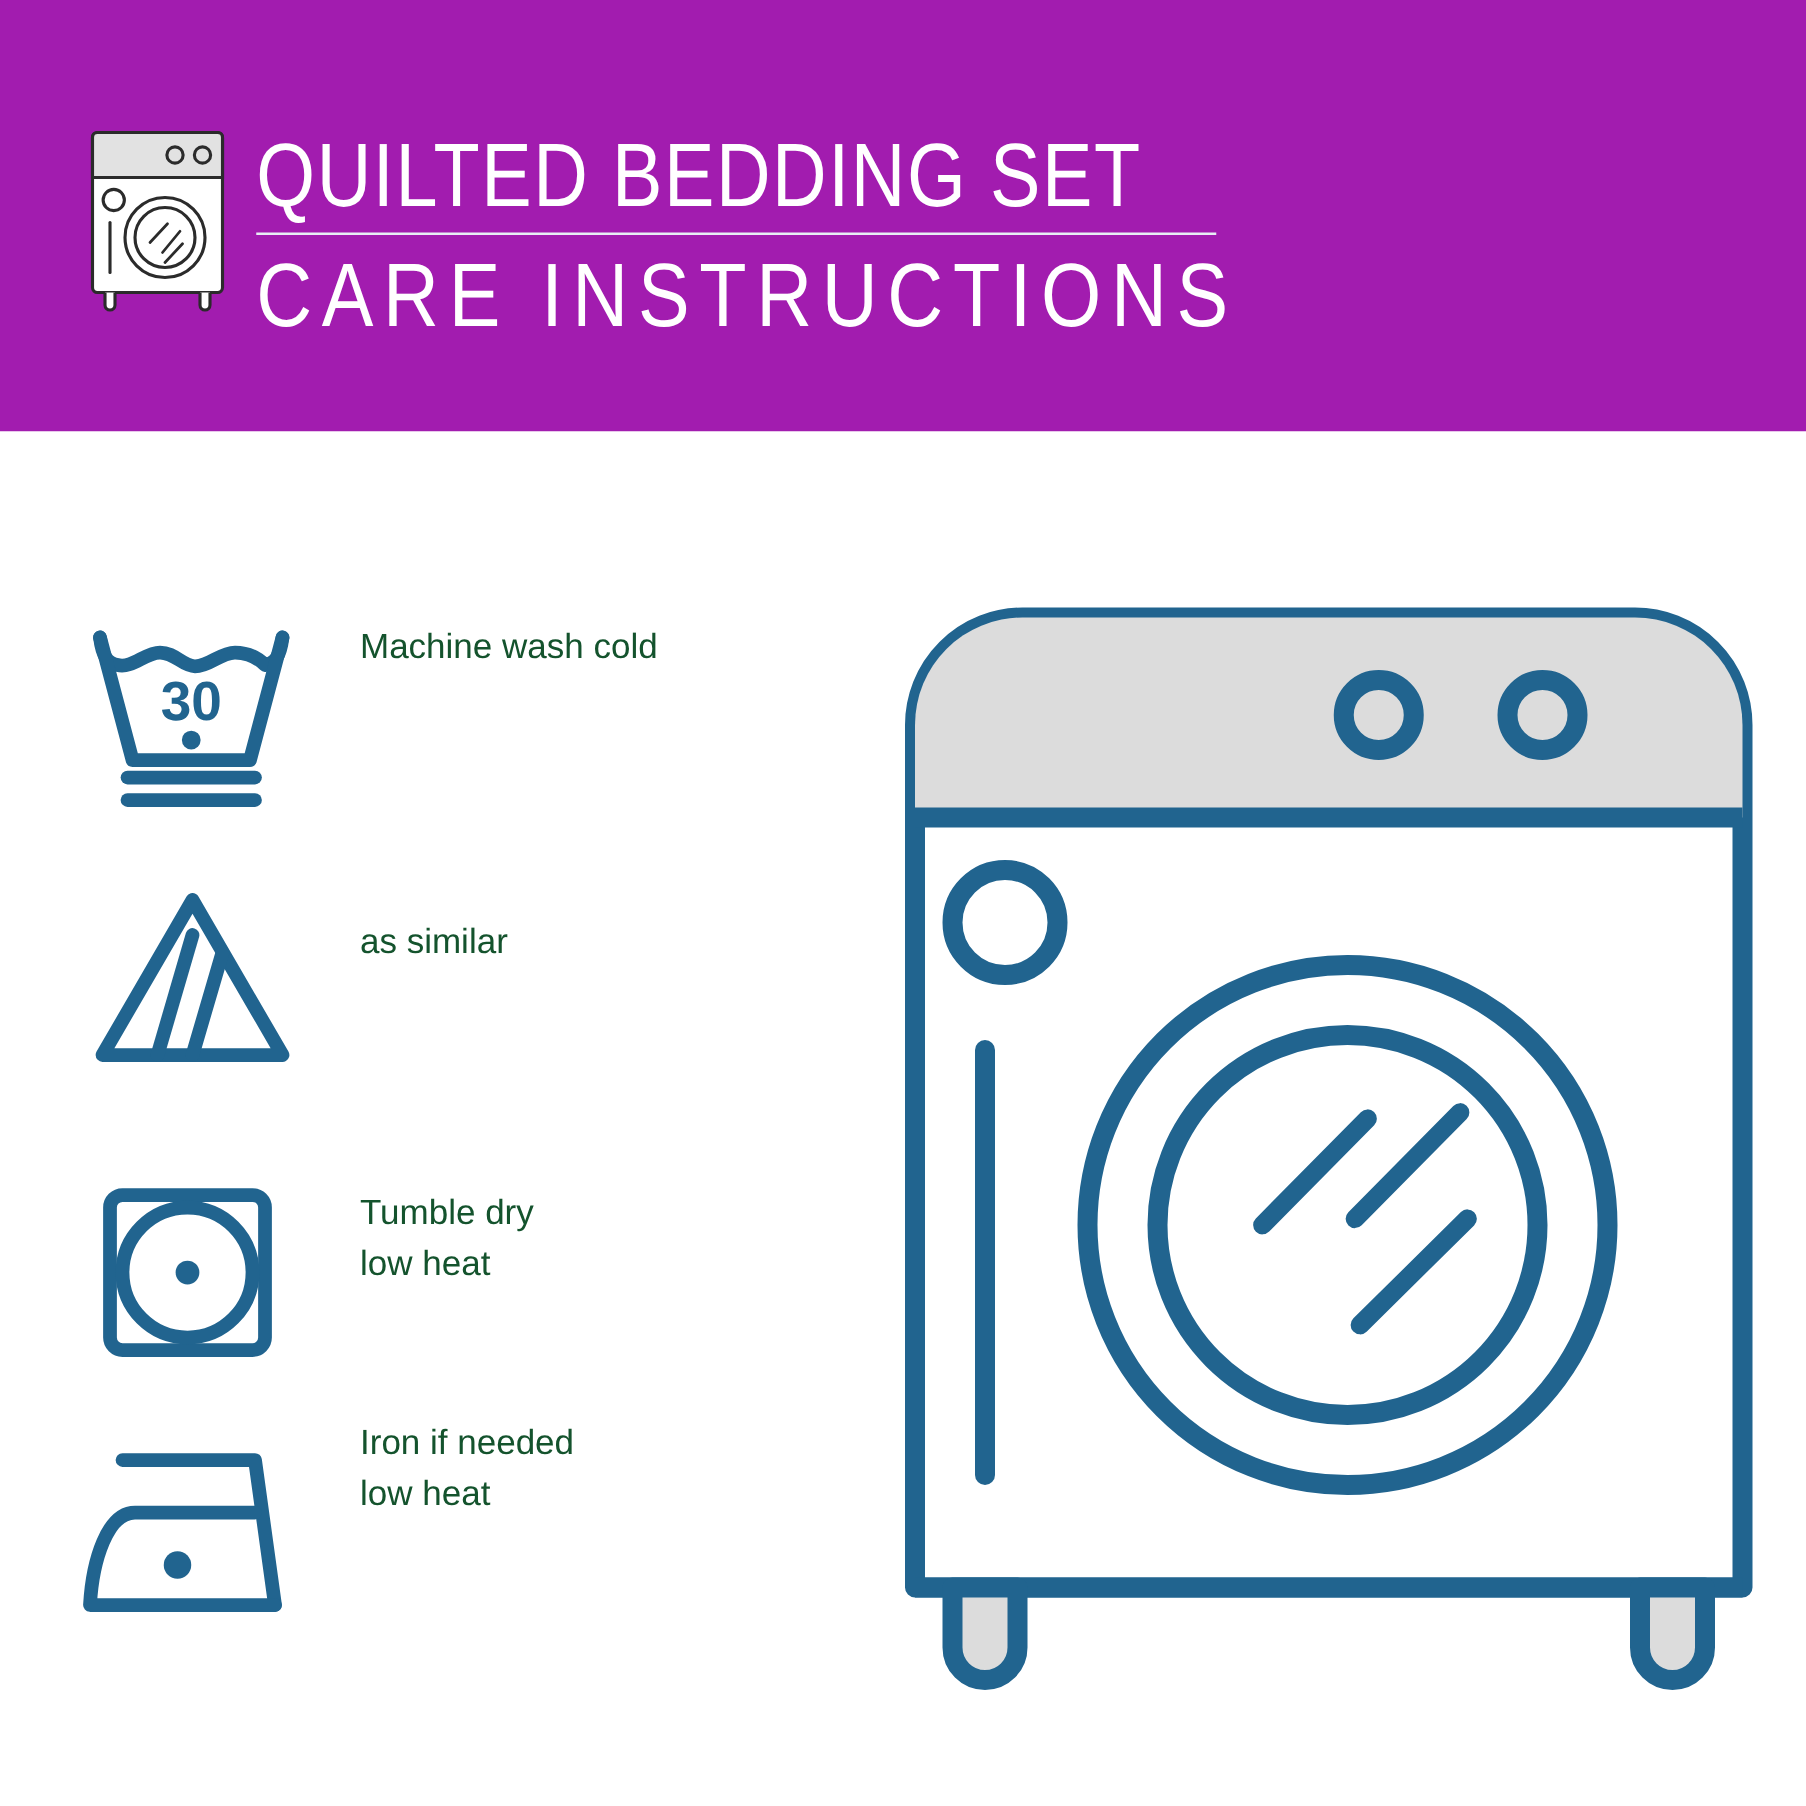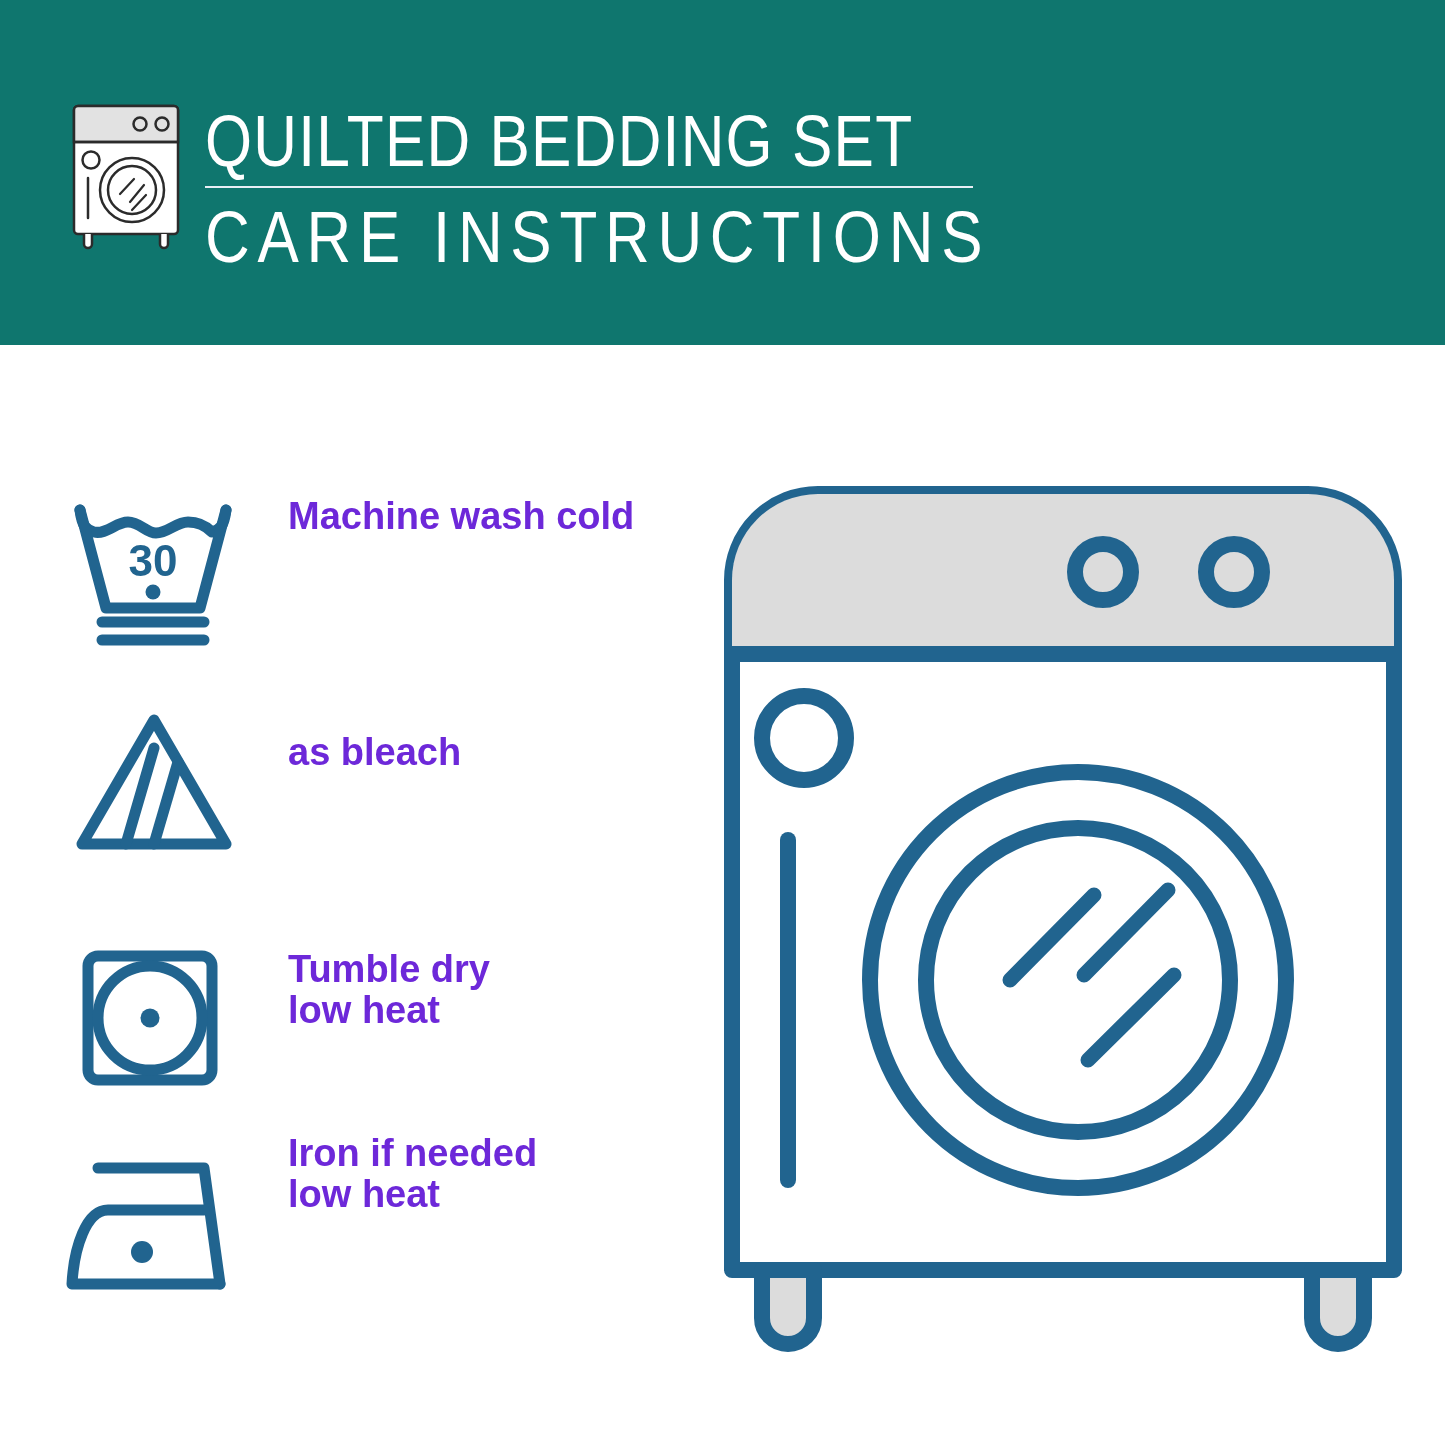--- a/index.html
+++ b/index.html
@@ -16,21 +16,21 @@
     overflow: hidden;
   }
 
   
   .header-band {
     position: absolute;
     left: 0;
     top: 0;
     width: 1445px;
     height: 345px;
-    background: #0f766e;
+    background: #a21caf;
   }
   .header-logo {
     position: absolute;
     left: 62px;
     top: 98px;
     width: 128px;
     height: 152px;
   }
   .header-text {
     position: absolute;
@@ -86,24 +86,24 @@
   .sym-bleach { left: 70px;  top: 242px; width: 168px; height: 140px; }
   .sym-dry    { left: 80px;  top: 478px; width: 140px; height: 140px; }
   .sym-iron   { left: 64px;  top: 678px; width: 180px; height: 148px; }
 
   .lbl-1 { position:absolute; left:288px; top:26px;  width:400px; }
   .lbl-2 { position:absolute; left:288px; top:262px; width:400px; }
   .lbl-3 { position:absolute; left:288px; top:479px; width:400px; }
   .lbl-4 { position:absolute; left:288px; top:663px; width:400px; }
 
   .care-text {
-    color: #6d28d9;
-    font-size: 38px;
+    color: #14532d;
+    font-size: 28px;
     line-height: 41px;
-    font-weight: 700;
+    font-weight: 400;
   }
 
   
   .machine {
     position: absolute;
     left: 718px;
     top: 480px;
     width: 690px;
     height: 890px;
   }
@@ -175,21 +175,21 @@
       <svg viewBox="0 0 168 140" width="168" height="140" aria-hidden="true">
         <g fill="none" stroke="#21648f" stroke-width="11" stroke-linecap="round" stroke-linejoin="round">
           <path d="M84 8 L156 132 L12 132 Z"></path>
 
           <path d="M84 36 L56 132"></path>
           <path d="M108 50 L84 132"></path>
         </g>
       </svg>
     </div>
     <div class="lbl-2">
-      <div class="care-text">as bleach</div>
+      <div class="care-text">as similar</div>
     </div>
 
     <div class="care-symbol sym-dry">
       <svg viewBox="0 0 140 140" width="140" height="140" aria-hidden="true">
         <rect x="8" y="8" width="124" height="124" rx="10" ry="10" fill="none" stroke="#21648f" stroke-width="11"></rect>
         <circle cx="70" cy="70" r="52" fill="none" stroke="#21648f" stroke-width="11"></circle>
         <circle cx="70" cy="70" r="9.5" fill="#21648f"></circle>
       </svg>
     </div>
     <div class="lbl-3">

